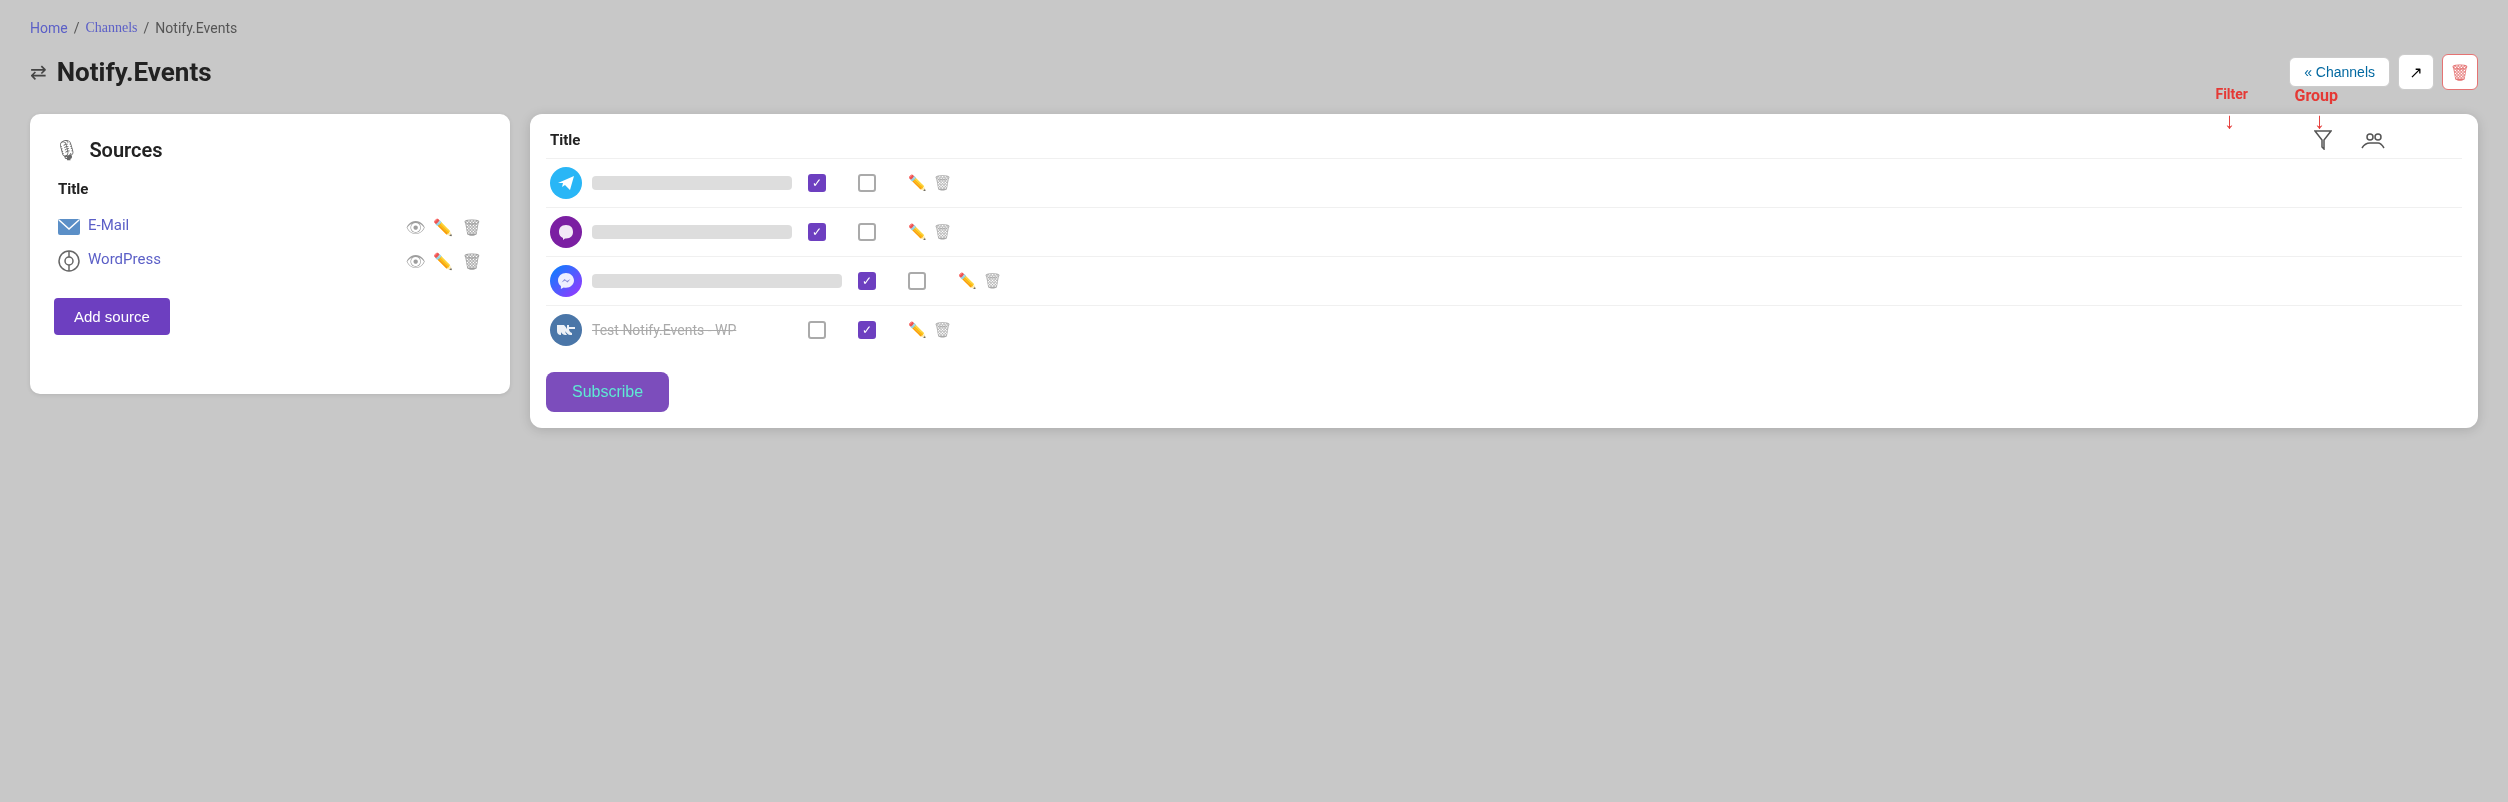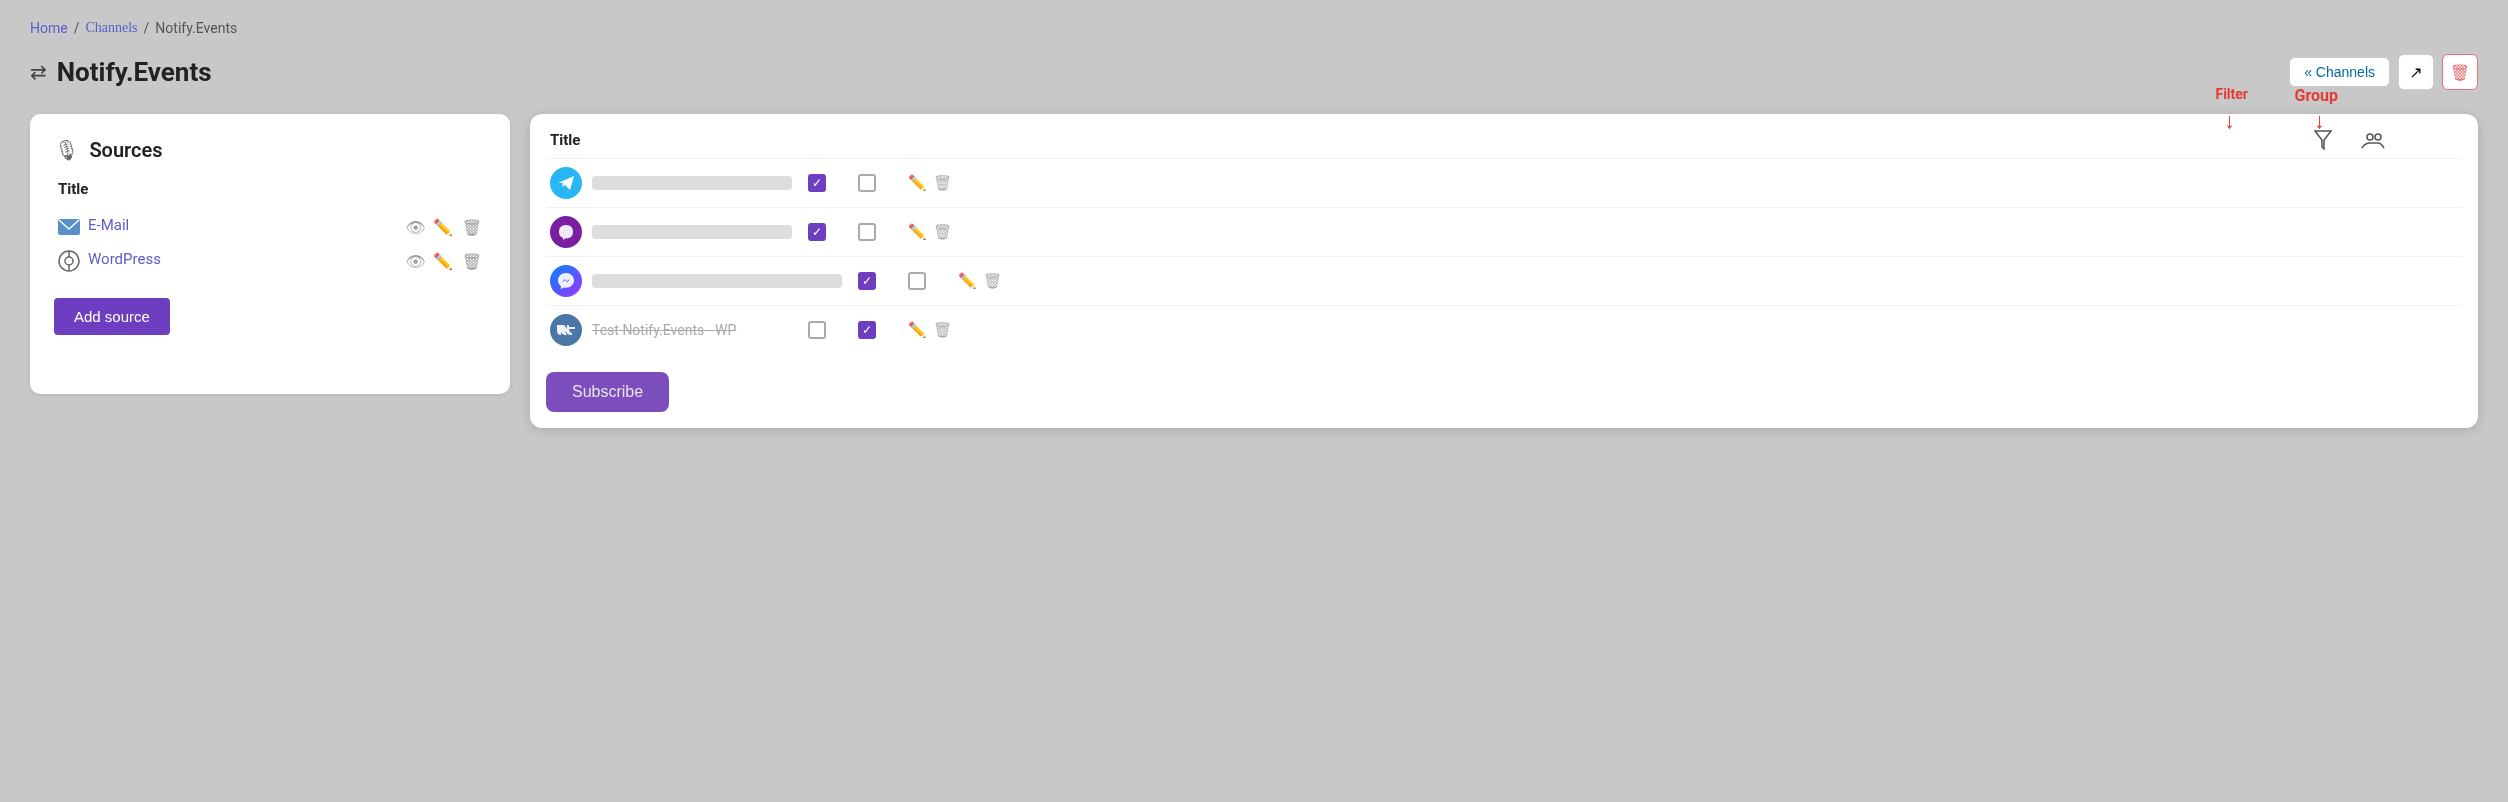--- a/index.html
+++ b/index.html
@@ -281,21 +281,21 @@
       gap: 6px;
     }
     .row-action-icon {
       color: #aaa;
       font-size: 15px;
       cursor: pointer;
     }
 
     .subscribe-btn {
       background: #7c4dbc;
-      color: #e5e5e5;
+      color: #5eead4;
       border: none;
       border-radius: 8px;
       padding: 11px 26px;
       font-size: 16px;
       cursor: pointer;
       margin-top: 18px;
       font-weight: 500;
     }
 
     

